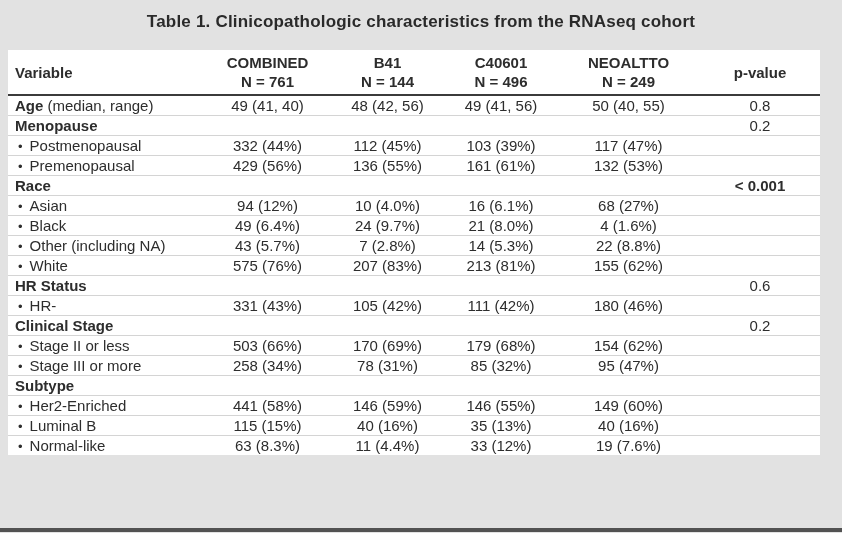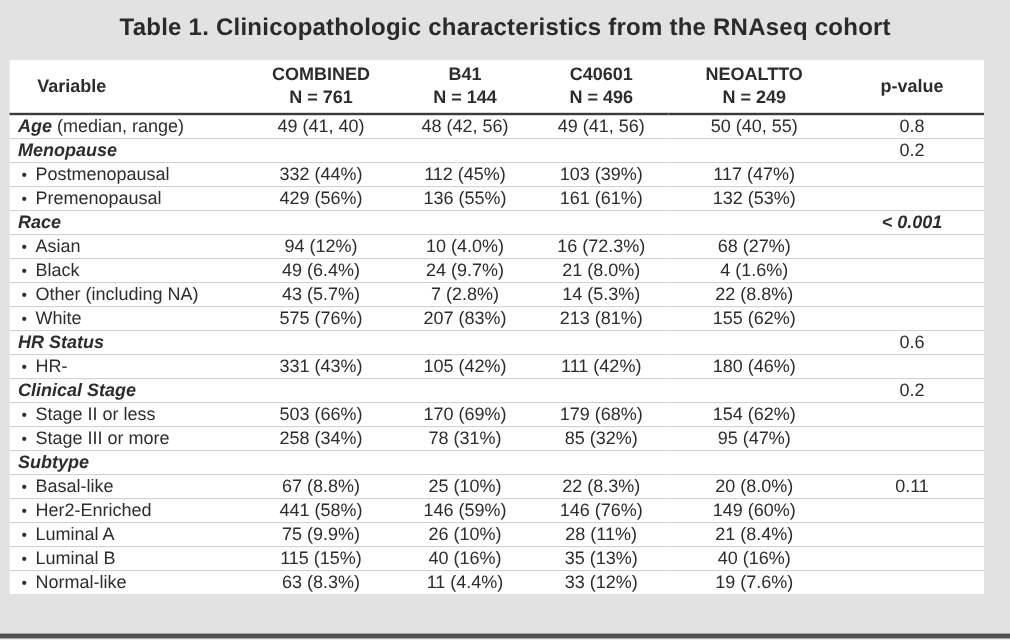--- a/index.html
+++ b/index.html
@@ -7,21 +7,21 @@
     width: 842px; height: 533px;
     background: #e2e2e2;
     font-family: "Liberation Sans", sans-serif;
     color: #2d2d2d;
     position: relative;
     overflow: hidden;
   }
   .title {
     text-align: center;
     font-weight: bold;
-    font-size: 20px;
+    font-size: 17px;
     padding-top: 12px;
     color: #2a2a2a;
     letter-spacing: 0.2px;
   }
   table.tbl {
     position: absolute;
     left: 8px; top: 50px;
     width: 812px;
     border-collapse: collapse;
     table-layout: fixed;
@@ -37,34 +37,34 @@
   col.c-p { width: 120px; }
   thead th {
     height: 44px;
     border-bottom: 2px solid #3b3b3b;
     font-weight: bold;
     vertical-align: middle;
     text-align: center;
     padding: 0 4px;
     line-height: 19px;
   }
-  thead th.left { text-align: left; padding-left: 23px; }
+  thead th.left { text-align: left; padding-left: 7px; }
   thead .h-sub { font-weight: bold; }
   tbody td {
     height: 19px;
     border-top: 1px solid #d4d4d4;
     padding: 0 4px;
     text-align: center;
     white-space: nowrap;
     overflow: hidden;
     vertical-align: middle;
   }
   tbody tr:first-child td { border-top: none; }
   td.lab { text-align: left; padding-left: 7px; }
-  .b { font-weight: bold; font-style: italic; }
+  .b { font-weight: bold; }
   tr.section td.lab { font-weight: bold; }
   .bullet {
     display: inline-block;
     margin: 0 7px 0 3px;
     font-size: 13px;
     color: #2d2d2d;
   }
   .bottom-bar {
     position: absolute;
     left: 0; right: 0; bottom: 1px;
@@ -150,21 +150,21 @@
         <td></td>
         <td></td>
         <td></td>
         <td></td>
         <td class="p b">&lt; 0.001</td>
       </tr>
       <tr class="item">
         <td class="lab"><span class="bullet">•</span><span>Asian</span></td>
         <td>94 (12%)</td>
         <td>10 (4.0%)</td>
-        <td>16 (72.3%)</td>
+        <td>16 (6.1%)</td>
         <td>68 (27%)</td>
         <td class="p"></td>
       </tr>
       <tr class="item">
         <td class="lab"><span class="bullet">•</span><span>Black</span></td>
         <td>49 (6.4%)</td>
         <td>24 (9.7%)</td>
         <td>21 (8.0%)</td>
         <td>4 (1.6%)</td>
         <td class="p"></td>
@@ -227,41 +227,25 @@
       </tr>
       <tr class="section">
         <td class="lab"><span class="b">Subtype</span></td>
         <td></td>
         <td></td>
         <td></td>
         <td></td>
         <td class="p"></td>
       </tr>
       <tr class="item">
-        <td class="lab"><span class="bullet">•</span><span>Basal-like</span></td>
-        <td>67 (8.8%)</td>
-        <td>25 (10%)</td>
-        <td>22 (8.3%)</td>
-        <td>20 (8.0%)</td>
-        <td class="p">0.11</td>
-      </tr>
-      <tr class="item">
         <td class="lab"><span class="bullet">•</span><span>Her2-Enriched</span></td>
         <td>441 (58%)</td>
         <td>146 (59%)</td>
-        <td>146 (76%)</td>
+        <td>146 (55%)</td>
         <td>149 (60%)</td>
-        <td class="p"></td>
-      </tr>
-      <tr class="item">
-        <td class="lab"><span class="bullet">•</span><span>Luminal A</span></td>
-        <td>75 (9.9%)</td>
-        <td>26 (10%)</td>
-        <td>28 (11%)</td>
-        <td>21 (8.4%)</td>
         <td class="p"></td>
       </tr>
       <tr class="item">
         <td class="lab"><span class="bullet">•</span><span>Luminal B</span></td>
         <td>115 (15%)</td>
         <td>40 (16%)</td>
         <td>35 (13%)</td>
         <td>40 (16%)</td>
         <td class="p"></td>
       </tr>

